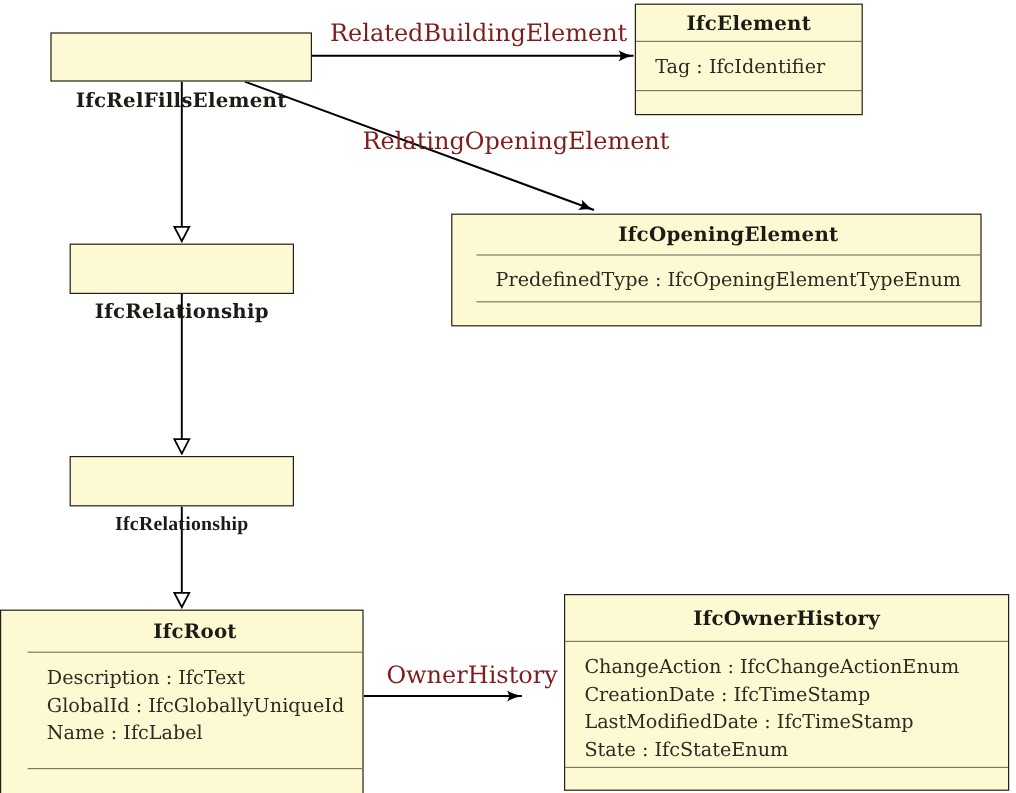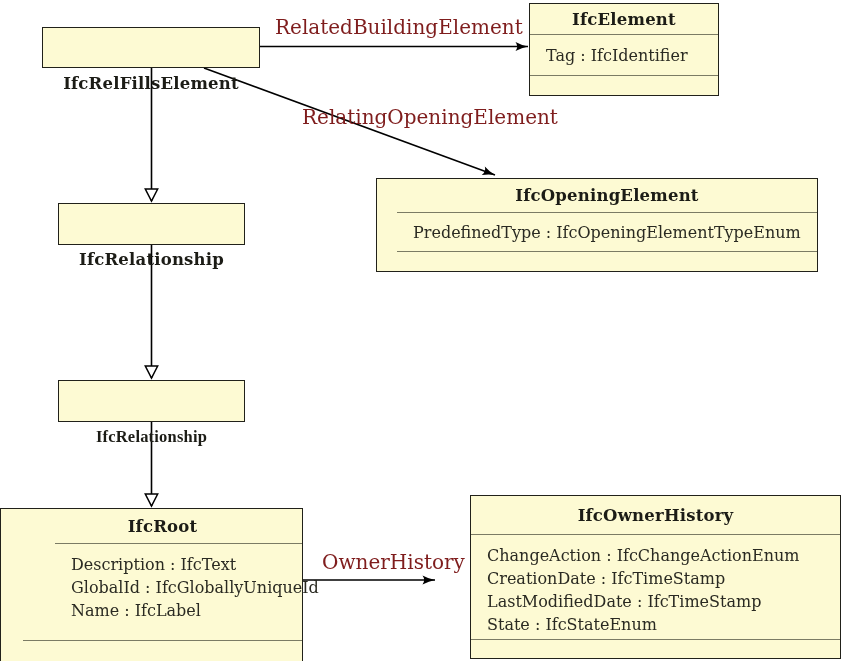--- a/index.html
+++ b/index.html
@@ -101,21 +101,21 @@
   <div class="uml-class single" style="left:58px; top:203px; width:187px; height:42px;">
     <div class="c-title">IfcRelationship</div>
   </div>
 
   <div class="uml-class single" style="left:58px; top:380px; width:187px; height:42px;font-family:Liberation Serif, serif;">
     <div class="c-title">IfcRelationship</div>
   </div>
 
   <div class="uml-class" style="left:0px; top:508px; width:303px; height:180px;padding-left:22px;">
     <div class="c-title" style="height:34px;">IfcRoot</div>
-    <div class="c-attrs multi" style="height:97px;margin-left:32px;">
+    <div class="c-attrs multi" style="height:97px;">
       <div class="attr">Description : IfcText</div>
       <div class="attr">GlobalId : IfcGloballyUniqueId</div>
       <div class="attr">Name : IfcLabel</div>
     </div>
     <div class="c-empty"></div>
   </div>
 
   <div class="uml-class" style="left:437px; top:495px; width:371px; height:164px;margin-left:33px;">
     <div class="c-title" style="height:38px;">IfcOwnerHistory</div>
     <div class="c-attrs multi" style="height:105px;">

